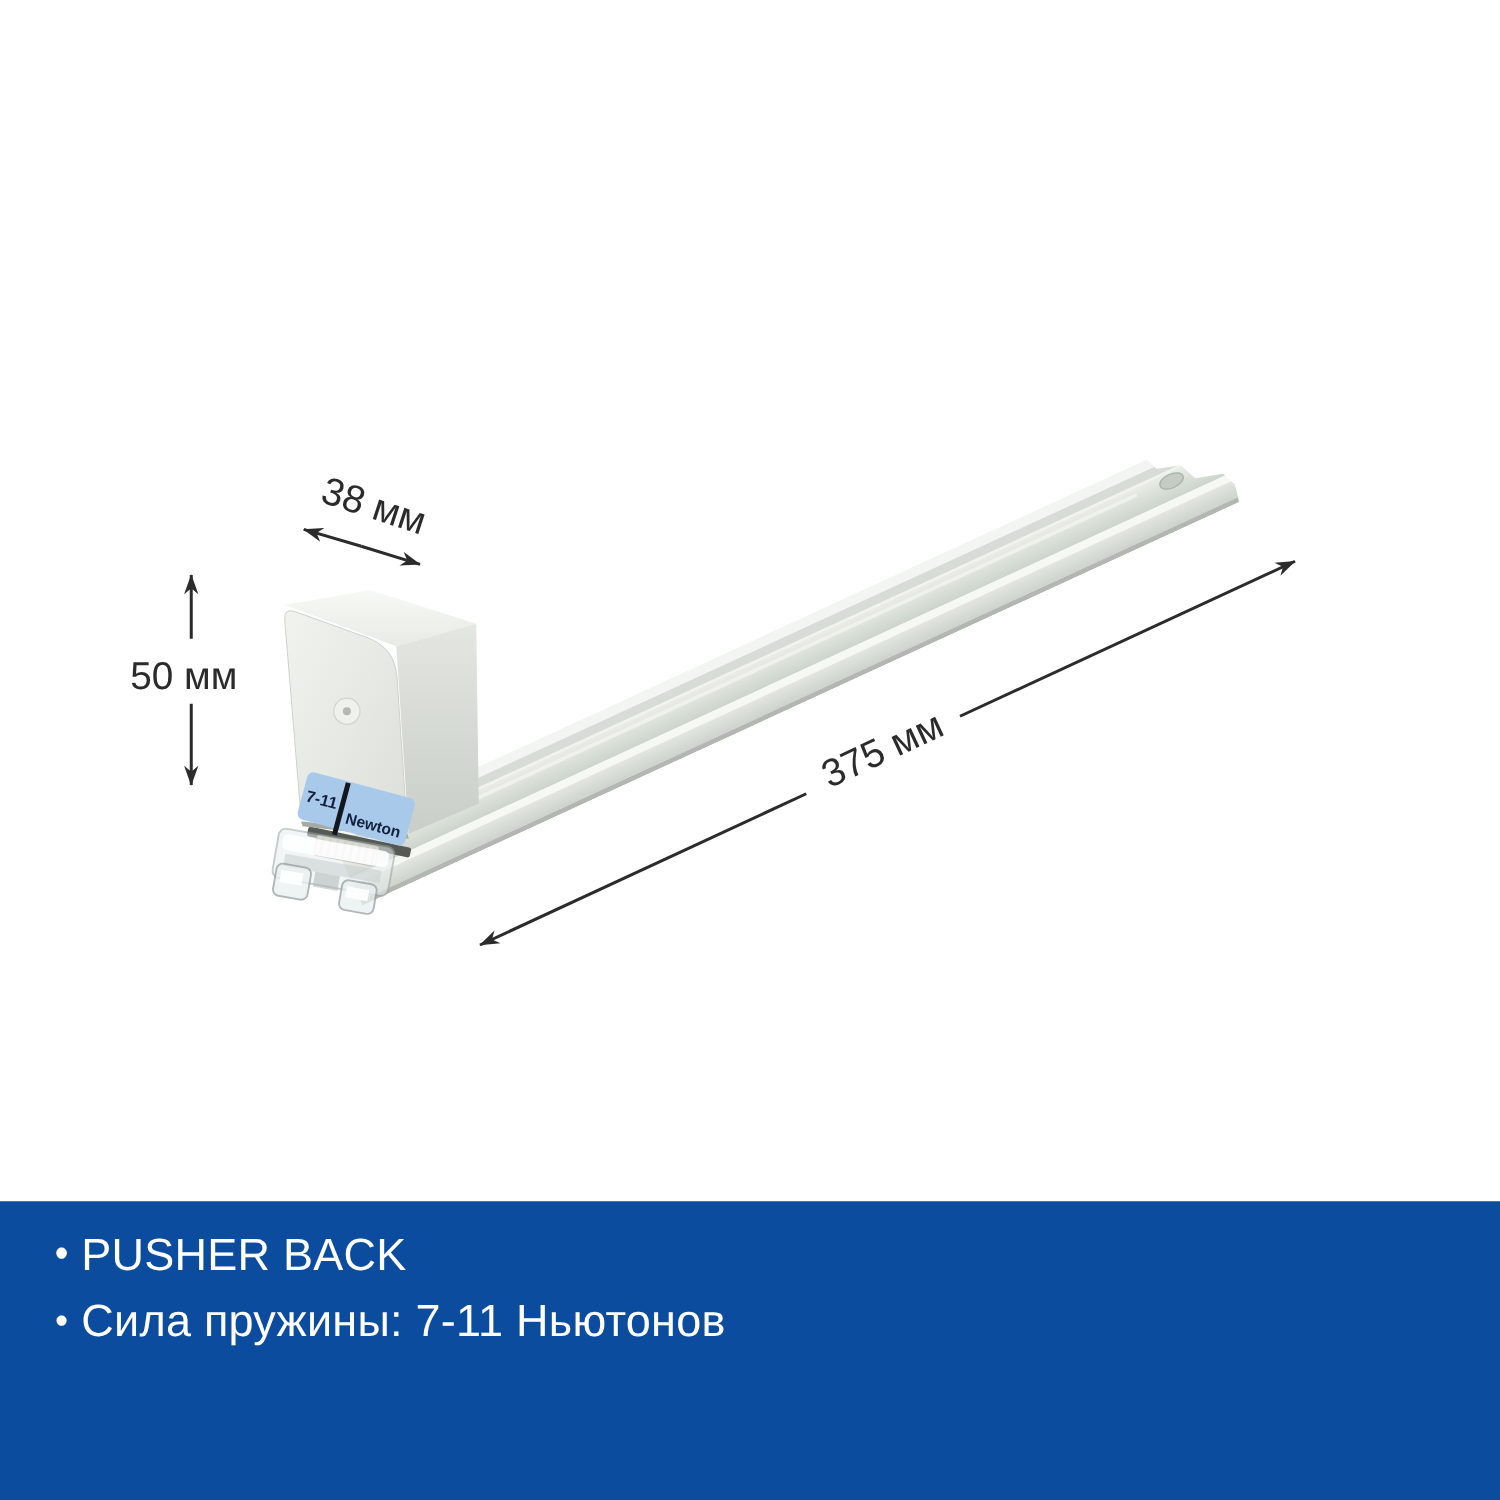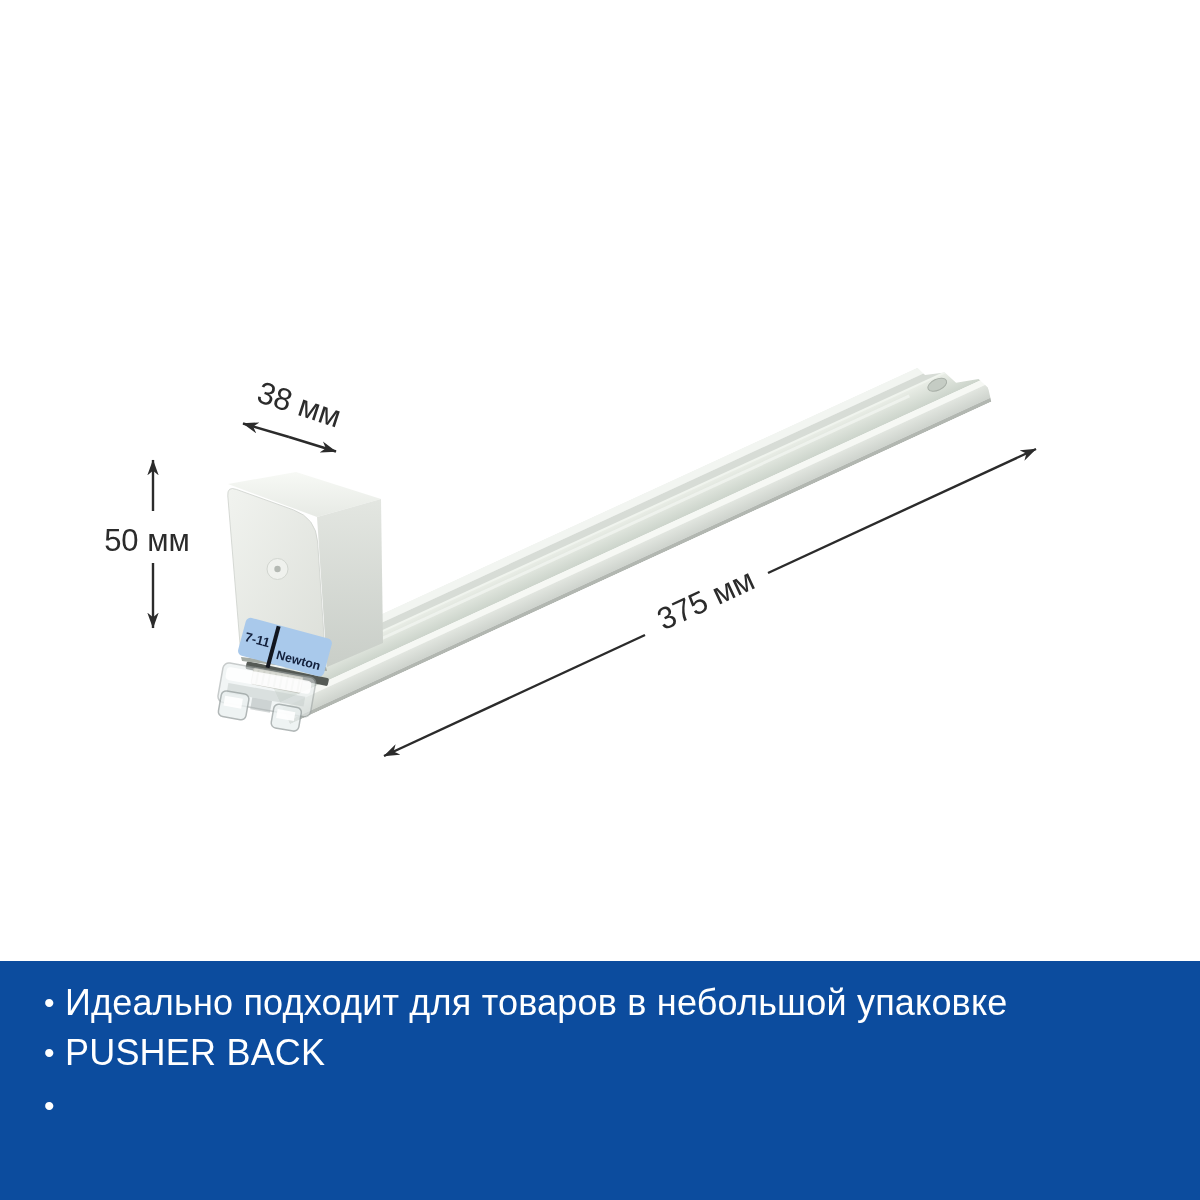--- a/index.html
+++ b/index.html
@@ -160,24 +160,24 @@
       </g>
       <g transform="translate(706,600) rotate(-25)">
         <text class="dim-text" text-anchor="middle" x="0" y="10">375 мм</text>
       </g>
     </svg>
   </div>
 
   <div class="banner">
     <div class="b-item">
       <span class="bullet">•</span>
-      <span class="b-text">Идеально подходит для товаров в небольшой упаковке</span>
     </div>
     <div class="b-item">
       <span class="bullet">•</span>
       <div class="b-cont">PUSHER BACK</div>
     </div>
     <div class="b-item last">
       <span class="bullet">•</span>
+      <span class="b-text">Сила пружины: 7-11 Ньютонов</span>
     </div>
   </div>
 
 </div>
 
 </body></html>

